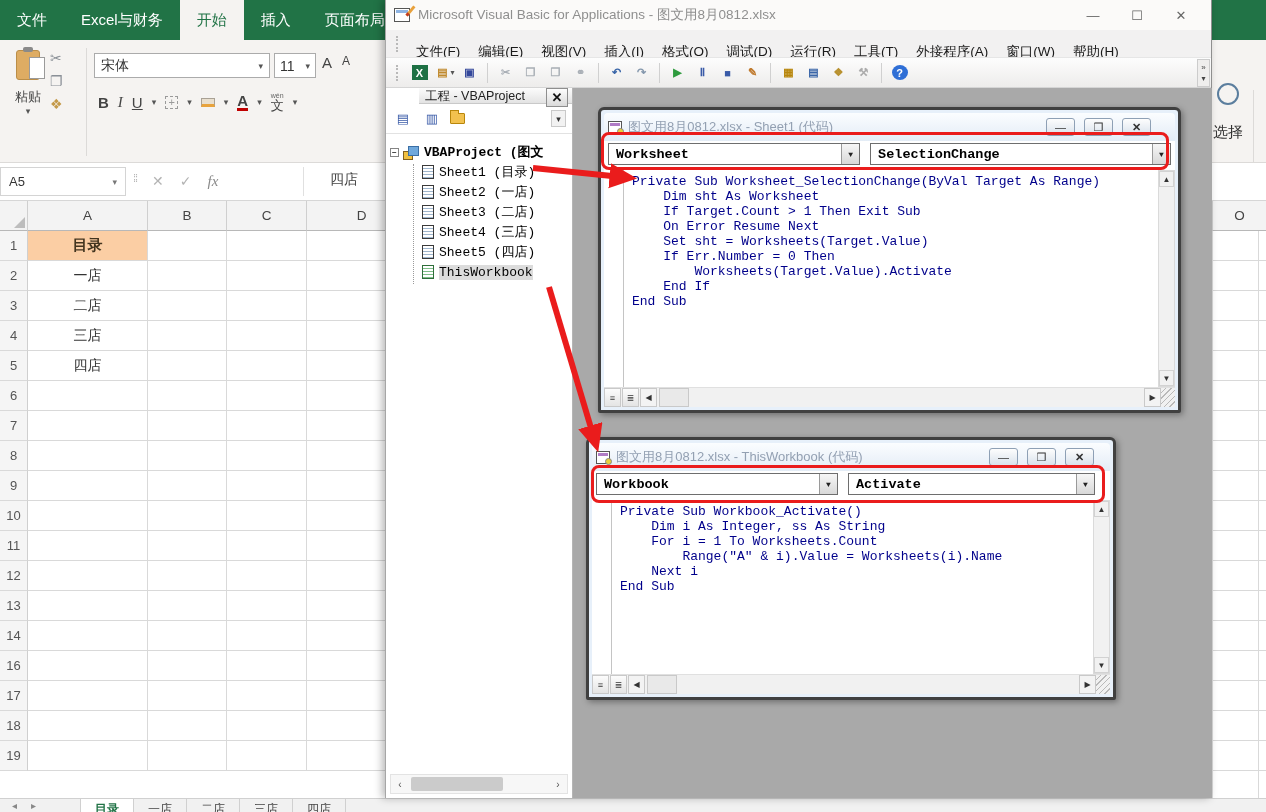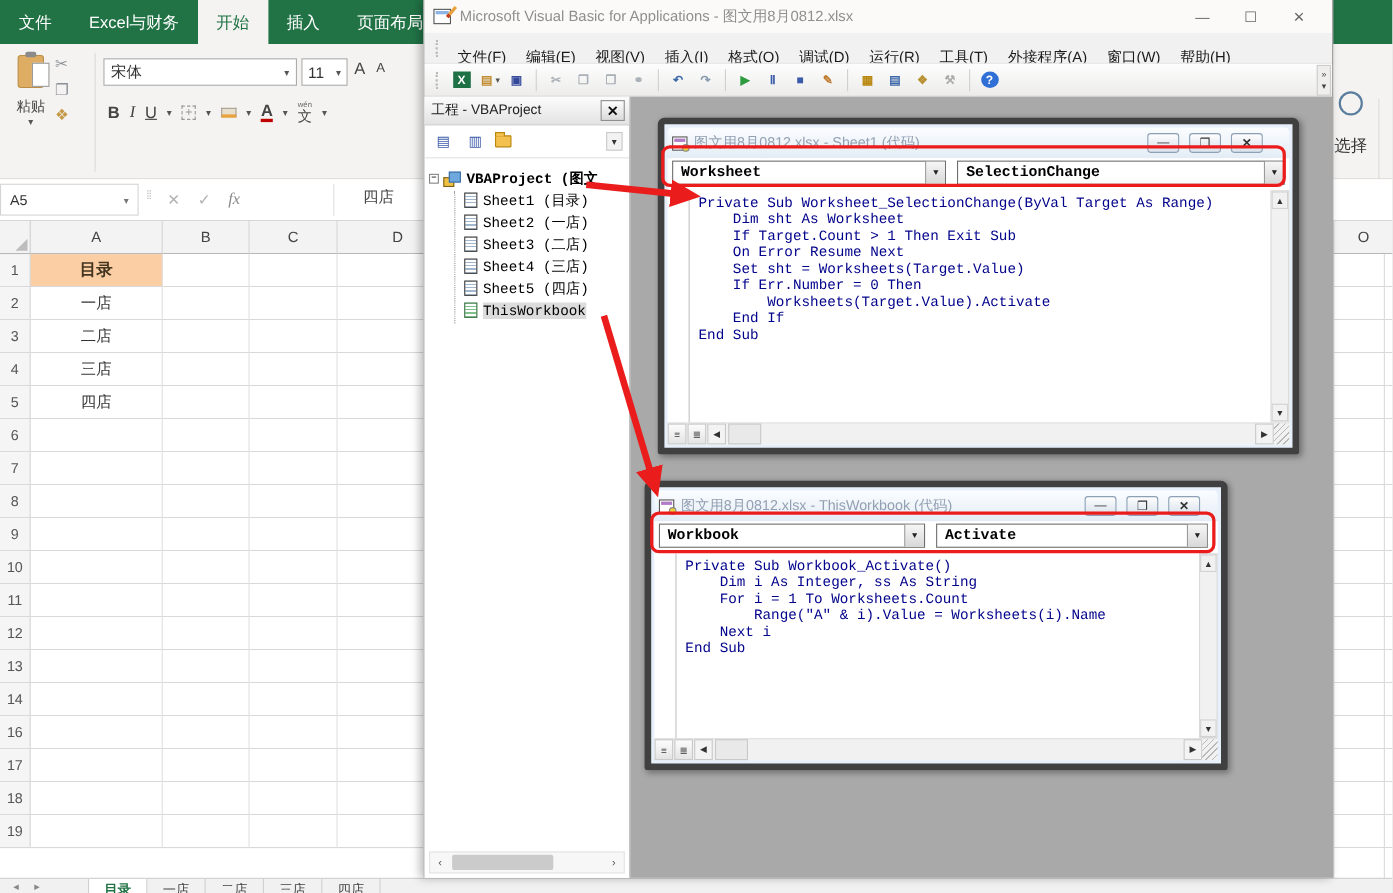--- a/index.html
+++ b/index.html
@@ -77,21 +77,21 @@
   .vba-menu{position:absolute;left:0;top:30px;right:0;height:27px;background:#F2F1F1;display:flex;align-items:center;font-size:13.5px;color:#1A1A1A;padding-left:4px;}
   .grip{width:5px;height:16px;margin:0 6px;border-left:2px dotted #B9B9B9;}
   .vmenu-item{padding:0 9px;margin-top:16px;}
   .vba-toolbar{position:absolute;left:0;top:57px;right:0;height:31px;background:linear-gradient(#FDFDFD,#EDECEB);border-top:1px solid #E6E6E6;border-bottom:1px solid #D5D5D5;display:flex;align-items:center;padding-left:4px;}
   .tbico{width:23px;height:22px;display:flex;align-items:center;justify-content:center;font-size:14px;margin:0 1px;flex:none;}
   .tbico .bx{display:flex;align-items:center;justify-content:center;width:16px;height:15px;font-size:11px;font-weight:bold;}
   .tbsep{width:1px;height:20px;background:#D0D0D0;margin:0 5px;flex:none;}
   .tb-overflow{position:absolute;right:1px;top:59px;width:13px;height:28px;background:#EFEEED;border:1px solid #CCC;display:flex;flex-direction:column;align-items:center;justify-content:center;font-size:8px;color:#444;gap:2px;}
 
   .proj{position:absolute;left:0;top:88px;width:187px;height:710px;background:#fff;border-right:1px solid #B5B5B5;}
-  .proj-head{height:26px;background:linear-gradient(#FCFCFC,#E3E3E3);border-bottom:1px solid #C9C9C9;display:flex;align-items:center;padding:0 4px 0 6px;font-size:12.5px;color:#222;}
+  .proj-head{height:16px;background:linear-gradient(#FCFCFC,#E3E3E3);border-bottom:1px solid #C9C9C9;display:flex;padding:0 4px 0 6px;font-size:12.5px;color:#222;margin-left:33px;}
   .proj-x{margin-left:auto;width:22px;height:19px;border:1px solid #8E8E8E;background:linear-gradient(#FDFDFD,#DADADA);display:flex;align-items:center;justify-content:center;font-weight:bold;font-size:13px;color:#111;}
   .proj-tools{height:30px;border-bottom:1px solid #E2E2E2;display:flex;align-items:center;gap:7px;padding:0 6px;}
   .ptool{width:22px;height:20px;border:1px solid transparent;display:flex;align-items:center;justify-content:center;font-size:13px;color:#3A5BA8;}
   .ico-folder{width:15px;height:11px;background:#F2C14E;border:1px solid #B8860B;border-radius:1px;position:relative;}
   .ico-folder:before{content:"";position:absolute;top:-4px;left:-1px;width:7px;height:3px;background:#F2C14E;border:1px solid #B8860B;border-bottom:none;}
   .ptool-caret{margin-left:auto;font-size:9px;color:#333;border:1px solid #C9C9C9;background:#F2F2F2;width:15px;height:17px;display:flex;align-items:center;justify-content:center;}
   .proj-tree{position:relative;padding-top:8px;font-family:"Liberation Mono",monospace;font-size:13px;color:#000;}
   .tree-vline{position:absolute;left:27px;top:30px;height:120px;border-left:1px dotted #9A9A9A;}
   .trow{height:20px;display:flex;align-items:center;white-space:nowrap;overflow:hidden;}
   .trow.root{padding-left:4px;font-weight:bold;}
@@ -103,21 +103,21 @@
   .ico-sheet{width:12px;height:14px;border:1px solid #3A3A3A;background:repeating-linear-gradient(to bottom,#fff 0 2px,#9FB6CE 2px 3px);margin-right:5px;flex:none;}
   .ico-wb{width:12px;height:14px;border:1px solid #2F6E3A;background:repeating-linear-gradient(to bottom,#fff 0 2px,#7FBF8A 2px 3px);margin-right:5px;flex:none;}
   .tlabel.sel{background:#DCDCDC;}
   .proj-hscroll{position:absolute;left:4px;right:4px;bottom:4px;height:20px;background:#F7F7F7;border:1px solid #E3E3E3;display:flex;align-items:center;}
   .hs-btn{width:18px;text-align:center;font-size:10px;color:#555;}
   .hs-thumb{width:92px;height:14px;background:#CBCBCB;border-radius:2px;margin-left:2px;}
   .hs-sp{flex:1;}
 
   .mdi{position:absolute;left:187px;top:88px;width:639px;height:710px;background:#A9A9A9;}
 
-  .cwin{position:absolute;background:#E7F0FA;border:6px solid #404040;border-radius:6px 6px 2px 2px;box-shadow:2px 2px 6px rgba(0,0,0,.35);padding:3px;z-index:20;}
+  .cwin{position:absolute;background:#E7F0FA;border:3px solid #404040;border-radius:6px 6px 2px 2px;box-shadow:2px 2px 6px rgba(0,0,0,.35);padding:3px;z-index:20;}
   .cwin-title{height:28px;display:flex;align-items:center;gap:6px;padding:0 4px;font-size:13px;color:#93A0B2;background:linear-gradient(#FBFDFF,#E3ECF6);border-radius:4px 4px 0 0;}
   .cwin-ico{width:14px;height:13px;background:#fff;border:1px solid #555;position:relative;flex:none;}
   .cwin-ico:before{content:"";position:absolute;left:1px;right:1px;top:1px;height:3px;background:#B07CC6;}
   .cwin-ico:after{content:"";position:absolute;right:-3px;bottom:-2px;width:5px;height:5px;background:#E8D13C;border:1px solid #888;border-radius:50%;}
   .cwin-title-text{flex:1;white-space:nowrap;overflow:hidden;}
   .cbtn{width:29px;height:18px;border:1px solid #8EA0B5;border-radius:3px;background:linear-gradient(#FDFDFD,#D9E2EC);display:flex;align-items:center;justify-content:center;font-size:11px;color:#333;flex:none;margin-left:3px;}
   .cbtn.close{font-weight:bold;}
   .cwin-body{position:absolute;left:3px;right:3px;top:31px;bottom:3px;background:#fff;}
   .cwin-combos{height:27px;display:flex;gap:10px;padding:2px 4px;background:#fff;}
   .combo{height:22px;border:1px solid #6E6E6E;background:#fff;display:flex;align-items:center;padding-left:7px;font-family:"Liberation Mono",monospace;font-weight:bold;font-size:13.5px;color:#000;}

